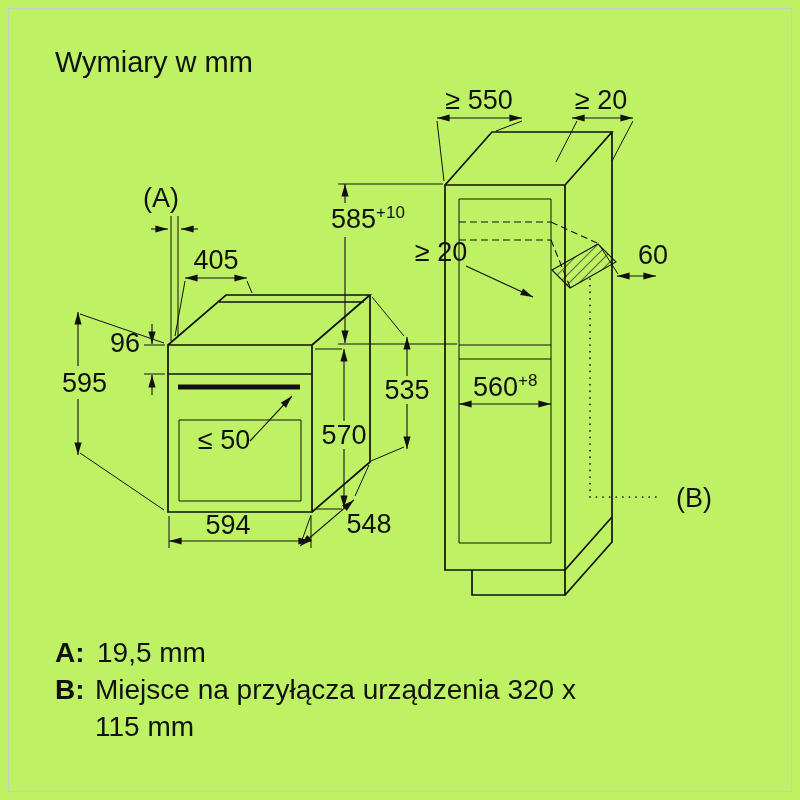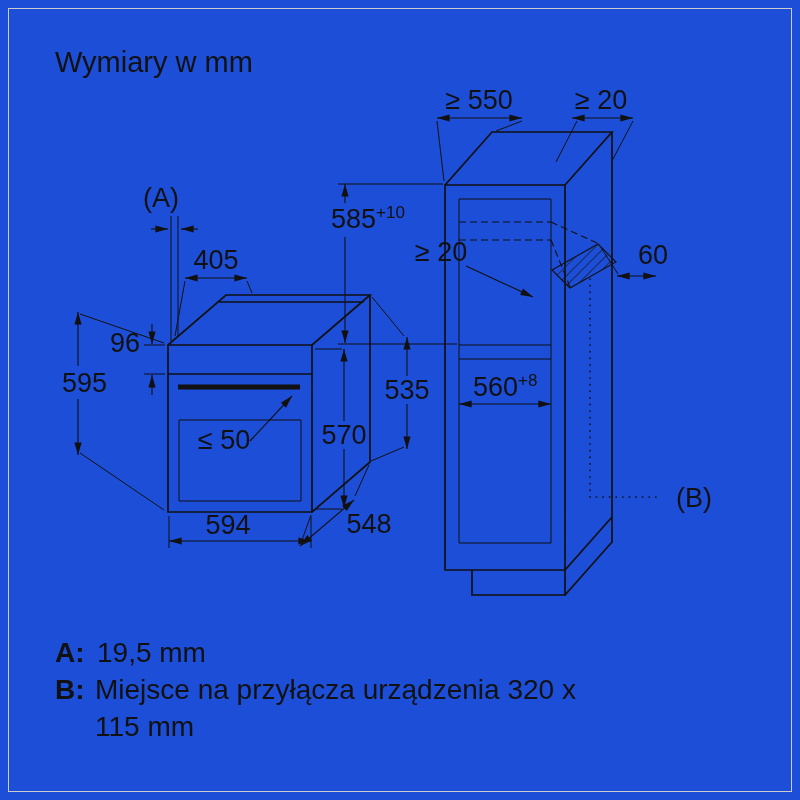--- a/index.html
+++ b/index.html
@@ -1,16 +1,16 @@
 <!DOCTYPE html>
 <html><head>
 <meta charset="utf-8">
 <style>
   html,body{margin:0;padding:0;background:#fff;}
-  .stage{position:relative;width:800px;height:800px;background:#1d4ed8;overflow:hidden;}
+  .stage{position:relative;width:800px;height:800px;background:#bef264;overflow:hidden;}
   svg{position:absolute;left:0;top:0;font-family:"Liberation Sans",sans-serif;}
   .obj{stroke:#111;stroke-width:1.7;fill:none;stroke-linejoin:miter;stroke-linecap:square;}
   .thin{stroke:#111;stroke-width:1;fill:none;}
   .dim{stroke:#111;stroke-width:1.1;fill:none;}
   .dash{stroke:#111;stroke-width:1.1;fill:none;stroke-dasharray:7 4;}
   .dot{stroke:#111;stroke-width:1.7;fill:none;stroke-dasharray:0.1 6.5;stroke-linecap:round;}
   .hatchbox{stroke:#111;stroke-width:1.1;}
   .handle{stroke:#111;stroke-width:5;fill:none;}
   .lbl{font-size:27px;fill:#111;}
   .sup{font-size:17px;}

